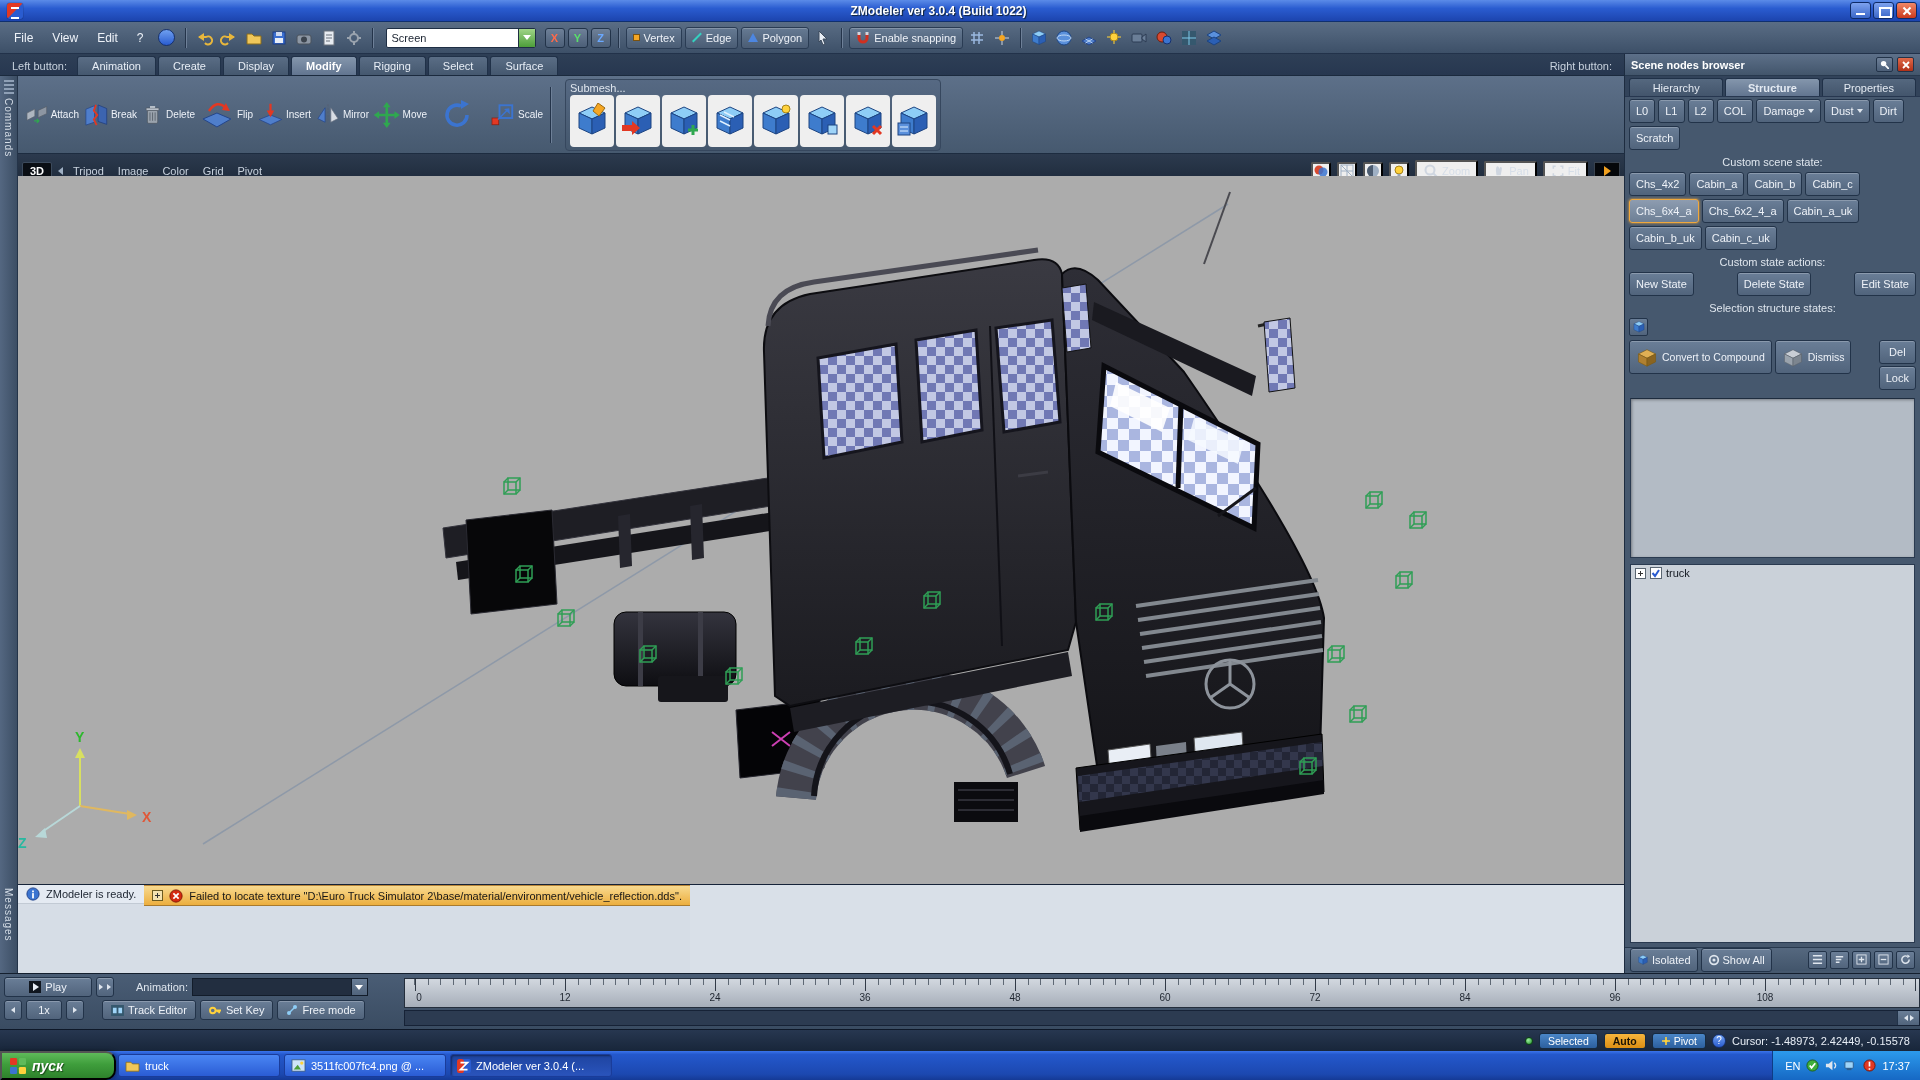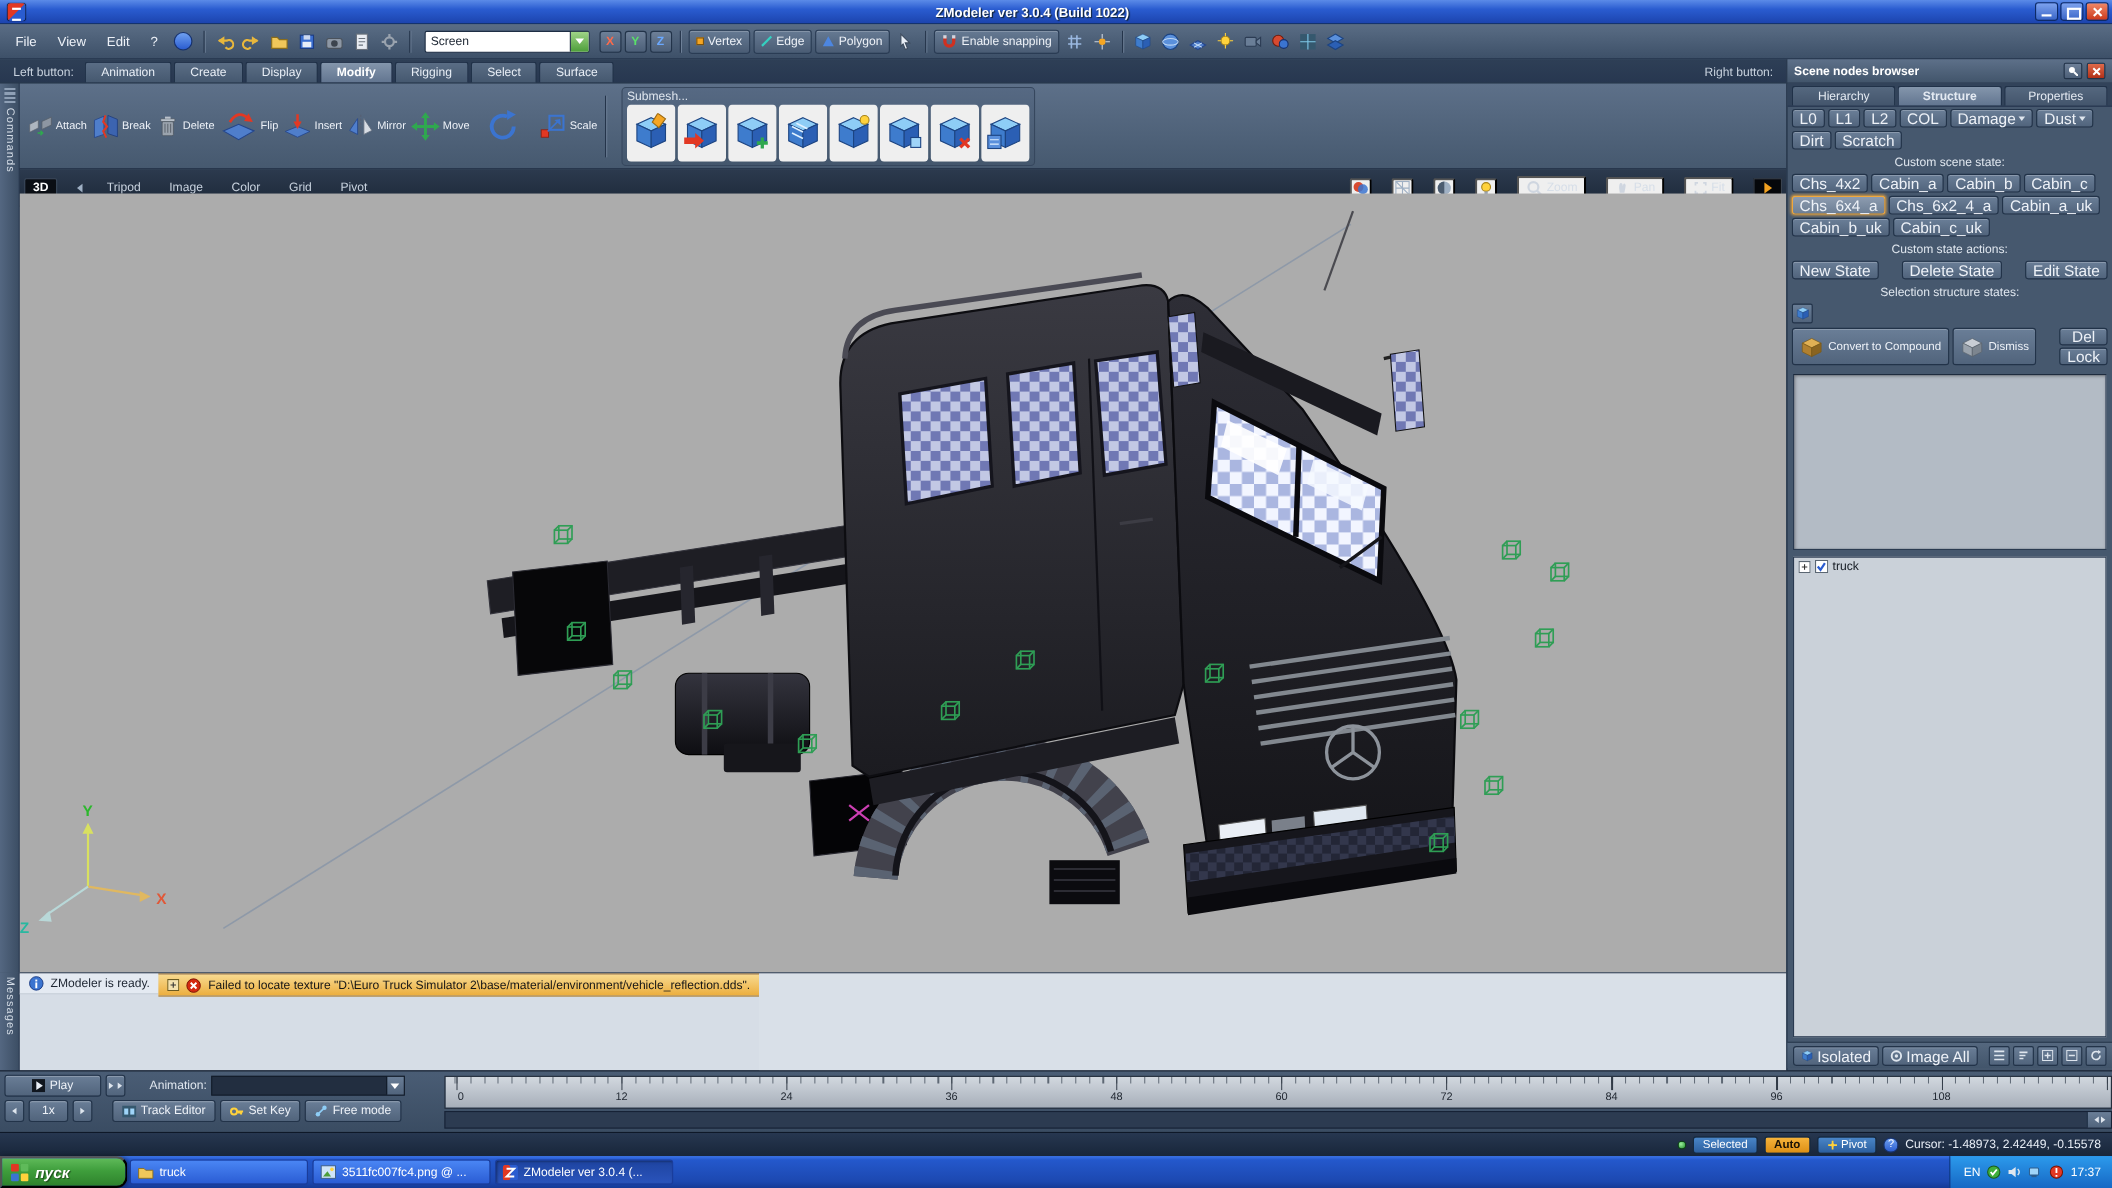--- a/index.html
+++ b/index.html
@@ -74,21 +74,21 @@
   .tbtn svg{width:36px;height:36px}
   .group{height:72px;border:1px solid #36475e;border-radius:4px;margin-left:8px;padding:1px 4px;
     display:flex;flex-direction:column;align-items:flex-start;background:linear-gradient(180deg,#566983,#44576d)}
   .gtitle{color:#dfe6ee;font-size:11px;line-height:14px}
   .gicons{display:flex;gap:2px}
   .gbtn{width:44px;height:52px;display:flex;align-items:center;justify-content:center;border:1px solid transparent;border-radius:4px}
   .gbtn svg{width:36px;height:36px}
 
   
   .vheader{position:absolute;top:154px;left:18px;width:1606px;height:34px;
-    background:linear-gradient(180deg,#2c3a4e,#1c2838);display:flex;align-items:center;gap:18px;
+    background:linear-gradient(180deg,#2c3a4e,#1c2838);display:flex;align-items:center;gap:6px;
     padding:0 4px;border-bottom:1px solid #10161f}
   .view3d{background:#0a0e14;color:#fff;font-weight:bold;font-size:11px;padding:2px 7px;border-radius:2px;border:1px solid #3c4a5c}
   .chev{width:0;height:0;border-top:4px solid transparent;border-bottom:4px solid transparent;border-right:5px solid #9fb0c4}
   .vh-lbl{color:#c8d2de;font-size:11px;padding:0 4px}
   .vh-ico{width:20px;height:18px;display:flex;align-items:center;justify-content:center;border-radius:2px}
   .navbtn{display:flex;align-items:center;gap:3px;color:#d6dee8;font-size:11px;padding:1px 6px;border-radius:2px}
   .corner-btn{width:26px;height:18px;background:#05070a;border:1px solid #39424e;display:flex;align-items:center;justify-content:center}
   .tri-right-o{width:0;height:0;border-top:5px solid transparent;border-bottom:5px solid transparent;border-left:7px solid #f0a020}
 
   
@@ -117,21 +117,21 @@
   .sp-header{height:22px;display:flex;align-items:center;padding:0 6px;gap:4px;
     background:linear-gradient(180deg,#5d7089,#42556b);border-bottom:1px solid #28394e}
   .sp-title{flex:1;color:#fff;font-size:11px;font-weight:bold}
   .sp-hbtn{width:17px;height:15px;border:1px solid #223349;border-radius:2px;
     background:linear-gradient(180deg,#6e8098,#4c5f78);display:flex;align-items:center;justify-content:center;color:#fff;font-size:10px}
   .sp-hbtn.close{background:linear-gradient(180deg,#e06a4a,#b03018)}
   .sp-tabs{height:21px;display:flex;gap:2px;padding:2px 4px 0 4px;background:#32435a;border-bottom:1px solid #273750}
   .sp-tab{flex:1;font-size:11px;color:#e4eaf2;border:1px solid #203148;border-bottom:none;border-radius:3px 3px 0 0;
     background:linear-gradient(180deg,#55687f,#43556c)}
   .sp-tab.active{background:linear-gradient(180deg,#8496ac,#627590);font-weight:bold}
-  .sbtn{height:17px;border:1px solid #223349;border-radius:3px;color:#eef2f8;font-size:14px;padding:0 6px;
+  .sbtn{height:17px;border:1px solid #223349;border-radius:3px;color:#eef2f8;font-size:11px;padding:11px 6px;
     background:linear-gradient(180deg,#6a7e97,#51647c);box-shadow:inset 0 1px 0 rgba(255,255,255,.22);
     display:inline-flex;align-items:center;gap:3px}
   .sbtn.active{border-color:#f0a83c;background:linear-gradient(180deg,#84829e,#8a7d5e);
     background:linear-gradient(180deg,#8d9cb0,#6d7f95);box-shadow:0 0 3px #f0a83c}
   .arrow-dn{width:0;height:0;border-left:3px solid transparent;border-right:3px solid transparent;border-top:4px solid #dfe6ee}
   .sp-label{text-align:center;color:#dfe6ee;font-size:11px;padding:4px 0 2px 0}
   .btn-grid{display:flex;flex-wrap:wrap;gap:3px;padding:2px 4px}
   .conv-row{display:flex;gap:3px;padding:2px 4px;align-items:stretch}
   .bigbtn{flex-direction:row;display:flex;align-items:center;gap:4px;border:1px solid #223349;border-radius:3px;
     background:linear-gradient(180deg,#6a7e97,#51647c);color:#eef2f8;font-size:10.5px;padding:2px 6px;height:34px;
@@ -867,21 +867,21 @@
             <polygon points="5,10 18,16 18,31 5,25" fill="#3e7ccd" stroke="#1c4482"></polygon>
             <polygon points="31,10 18,16 18,31 31,25" fill="#2b5fb4" stroke="#1c4482"></polygon>
           </svg>
         <span>Isolated</span>
       </button>
       <button class="sbtn">
         <svg width="12" height="12" viewBox="0 0 14 14">
             <circle cx="7" cy="7" r="5" fill="none" stroke="#dfe6ee" stroke-width="2"></circle>
             <circle cx="7" cy="7" r="1.8" fill="#dfe6ee"></circle>
           </svg>
-        <span>Image All</span>
+        <span>Show All</span>
       </button>
       <span class="sp"></span>
       <button class="mini-ico-btn">
           <svg width="11" height="11" viewBox="0 0 12 12">
             <path d="M1,2 h10 M1,6 h10 M1,10 h10" stroke="#dfe6ee" stroke-width="1.6"></path>
           </svg>
         </button>
       <button class="mini-ico-btn">
           <svg width="11" height="11" viewBox="0 0 12 12">
             <path d="M2,3 h8 M2,6 h6 M2,9 h4" stroke="#dfe6ee" stroke-width="1.6"></path>

